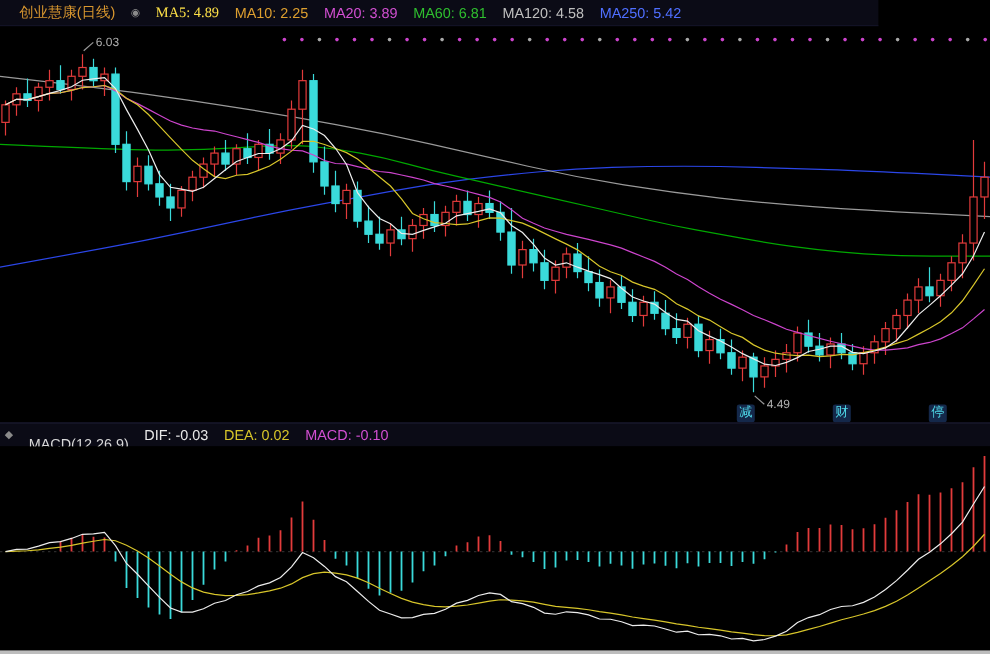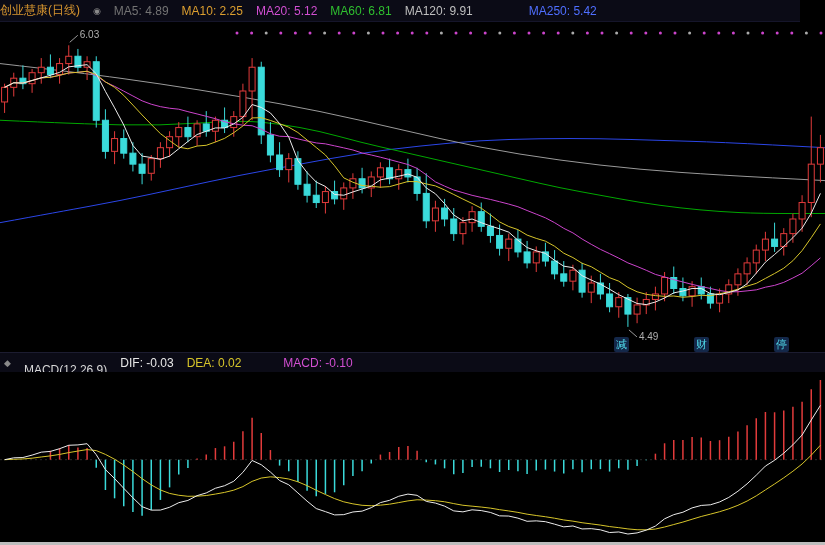--- a/index.html
+++ b/index.html
@@ -1,20 +1,20 @@
 <!DOCTYPE html>
 <html><head>
 <meta charset="utf-8">
 <style>
   html,body{margin:0;padding:0;background:#000;}
   .screen{position:relative;width:825px;height:545px;background:#000;overflow:hidden;
           font-family:"Liberation Sans","DejaVu Sans",sans-serif;-webkit-font-smoothing:antialiased;}
-  .topbar{position:absolute;left:0;top:0;width:800px;height:22px;background:#0b0b16;
+  .topbar{position:absolute;left:0;top:0;width:732px;height:22px;background:#0b0b16;
           border-bottom:1px solid #15152a;display:flex;align-items:center;gap:13px;
-          padding-left:0;box-sizing:border-box;font-size:12px;}
+          padding-left:16px;box-sizing:border-box;font-size:12px;}
   .topbar span{white-space:nowrap;}
   .hicon{font-size:9px;color:#8a8a8a;}
   .main-area{position:absolute;left:0;top:22px;width:825px;height:250px;background:#000;}
   .main-area svg{position:absolute;left:0;top:0;}
   .event-marker{position:absolute;top:315px;width:auto;padding:1px 2px;background:#14284a;
                 border-radius:2px;font-size:11px;line-height:13px;}
   .macd-header{position:absolute;left:0;top:352px;width:825px;height:20px;background:#0b0b16;
                border-top:1px solid #1c1c30;box-sizing:border-box;display:flex;align-items:center;
                gap:13px;padding-left:4px;font-size:12px;}
   .macd-header span{white-space:nowrap;}
@@ -22,26 +22,26 @@
   .bottom-strip{position:absolute;left:0;top:542px;width:825px;height:3px;background:#bdbdbd;}
 </style>
 </head>
 <body>
 
 <div class="screen">
 
   <div class="topbar">
     <span style="color: rgb(217, 151, 47);">创业慧康(日线)</span>
     <span class="hicon">◉</span>
-    <span style="color: #737373;">MA5: 4.89</span>
+    <span style="color: #fde047; font-family: Liberation Serif, serif;">MA5: 4.89</span>
     <span style="color: rgb(221, 159, 47);">MA10: 2.25</span>
-    <span style="color: rgb(210, 79, 210);">MA20: 5.12</span>
+    <span style="color: rgb(210, 79, 210);">MA20: 3.89</span>
     <span style="color: rgb(47, 191, 47);">MA60: 6.81</span>
-    <span style="color: rgb(191, 191, 191);">MA120: 9.91</span>
-    <span style="color: rgb(79, 111, 255); margin-left: 43px;">MA250: 5.42</span>
+    <span style="color: rgb(191, 191, 191);">MA120: 4.58</span>
+    <span style="color: rgb(79, 111, 255);">MA250: 5.42</span>
   </div>
 
   <div class="main-area">
     <svg id="main-svg" width="825" height="330" viewBox="0 0 825 330">
         <path d="M0 200.6571428571429Q60 189.68571428571425 90 184.2Q120 178.71428571428575 150 172.31428571428572Q180 165.91428571428568 210 159.51428571428568Q240 153.11428571428564 270 147.62857142857138Q300 142.14285714285714 330 136.6571428571428Q360 131.17142857142846 390 127.51428571428562Q420 123.85714285714276 450 121.11428571428567Q480 118.3714285714286 510 117.4571428571429Q540 116.5428571428572 570 116.5428571428572Q600 116.5428571428572 630 117.4571428571429Q660 118.3714285714286 690 119.28571428571428Q720 120.19999999999997 772.5 122.94285714285715L825 125.68571428571431" fill="none" stroke="#2b46e8" stroke-width="1"></path>
         <path d="M0 41.571428571428605Q80 50.714285714285715 120 56.19999999999996Q160 61.68571428571421 200 68.08571428571423Q240 74.48571428571427 280 81.79999999999998Q320 89.11428571428571 360 98.25714285714282Q400 107.39999999999993 440 116.54285714285712Q480 125.68571428571431 520 132.08571428571426Q560 138.4857142857142 600 143.05714285714282Q640 147.62857142857146 680 150.37142857142857Q720 153.11428571428564 772.5 155.8571428571428L825 158.59999999999997" fill="none" stroke="#9a9a9a" stroke-width="1"></path>
         <path d="M0 98.25714285714282Q80 101.91428571428575 120 102.82857142857145Q160 103.74285714285715 200 100.99999999999999Q240 98.25714285714282 260 100.08571428571429Q280 101.91428571428575 300 105.57142857142861Q320 109.22857142857148 340 114.71428571428572Q360 120.19999999999997 380 124.77142857142854Q400 129.3428571428571 420 133.91428571428565Q440 138.4857142857142 460 143.05714285714282Q480 147.62857142857146 500 152.20000000000002Q520 156.77142857142857 540 161.34285714285713Q560 165.91428571428568 580 169.57142857142856Q600 173.22857142857143 620 176.8857142857143Q640 180.54285714285714 660 183.2857142857143Q680 186.02857142857147 700 187.85714285714286Q720 189.68571428571425 740 190.59999999999997Q760 191.51428571428565 792.5 191.51428571428565L825 191.51428571428565" fill="none" stroke="#00a800" stroke-width="1"></path>
         <line x1="4.583333333333333" y1="61.68571428571421" x2="4.583333333333333" y2="90.9428571428571" stroke="#e23b3b" stroke-width="1"></line>
         <rect x="1.583333333333333" y="65.34285714285716" width="6" height="14.628571428571448" fill="#000" stroke="#e23b3b" stroke-width="1"></rect>
         <line x1="13.75" y1="50.714285714285715" x2="13.75" y2="74.48571428571427" stroke="#e23b3b" stroke-width="1"></line>
@@ -274,21 +274,21 @@
     <span class="event-marker" style="left: 614px; color: rgb(79, 216, 232);">减</span>
     <span class="event-marker" style="left: 694px; color: rgb(79, 216, 232);">财</span>
     <span class="event-marker" style="left: 774px; color: rgb(79, 216, 232);">停</span>
   </div>
 
   <div class="macd-header">
     <span class="hicon">◆</span>
     <span style="color: rgb(216, 216, 216); margin-top: 15px;">MACD(12,26,9)</span>
     <span style="color: rgb(232, 232, 232);">DIF: -0.03</span>
     <span style="color: rgb(215, 197, 42);">DEA: 0.02</span>
-    <span style="color: rgb(210, 79, 210); margin-left: 29px;">MACD: -0.10</span>
+    <span style="color: rgb(210, 79, 210);">MACD: -0.10</span>
   </div>
 
   <div class="macd-area">
     <svg id="macd-svg" width="825" height="170" viewBox="0 0 825 170">
         <line x1="0" y1="87.67389042662863" x2="825" y2="87.67389042662863" stroke="#2b2b2b" stroke-width="1" stroke-dasharray="2 3"></line>
         <line x1="50.416666666666664" y1="87.67389042662863" x2="50.416666666666664" y2="78.75724584285648" stroke="#e23b3b" stroke-width="1.5"></line>
         <line x1="59.583333333333336" y1="87.67389042662863" x2="59.583333333333336" y2="76.22606688328702" stroke="#e23b3b" stroke-width="1.5"></line>
         <line x1="68.74999999999999" y1="87.67389042662863" x2="68.74999999999999" y2="72.98972937193273" stroke="#e23b3b" stroke-width="1.5"></line>
         <line x1="77.91666666666666" y1="87.67389042662863" x2="77.91666666666666" y2="75.37837881171605" stroke="#e23b3b" stroke-width="1.5"></line>
         <line x1="87.08333333333333" y1="87.67389042662863" x2="87.08333333333333" y2="75.91800820272458" stroke="#e23b3b" stroke-width="1.5"></line>

